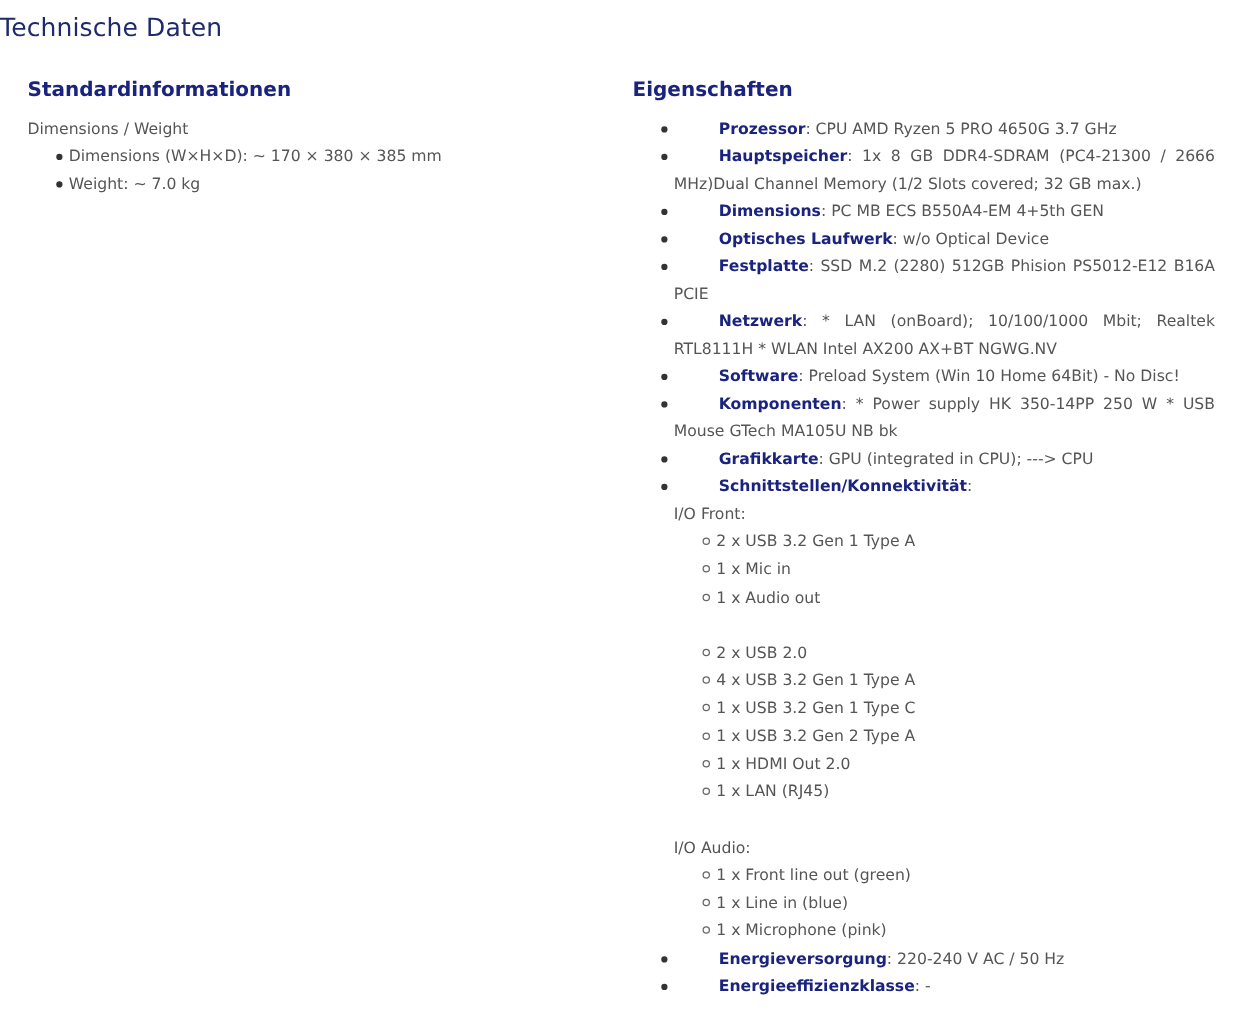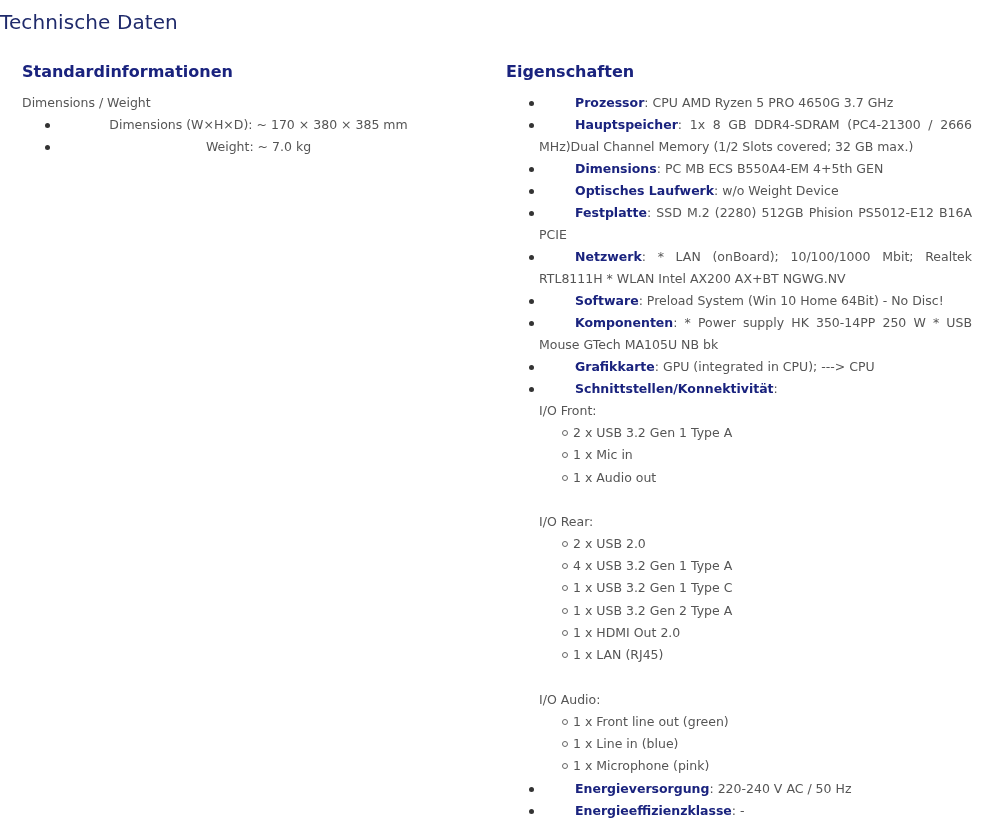--- a/index.html
+++ b/index.html
@@ -15,21 +15,21 @@
     letter-spacing: 0.1px;
   }
   .col { position: absolute; top: 60px; }
   .col-left { left: 22px; width: 440px; }
   .col-right { left: 506px; width: 466px; }
   .section-title {
     font-size: 16px; font-weight: bold; color: #1a237e; margin: 0 0 8px 0; line-height: 24px;
   }
   .group-label { line-height: 22px; }
   ul { margin: 0; padding: 0; list-style: none; }
-  ul.l1 > li { position: relative; padding-left: 33px; line-height: 22px; text-align: center; }
+  ul.l1 > li { position: relative; padding-left: 33px; line-height: 22px; }
   ul.l1 > li::before {
     content: ""; position: absolute; left: 23px; top: 9px;
     width: 5px; height: 5px; border-radius: 50%; background: #333;
   }
   .right ul.l1 > li { text-align: justify; }
   .key { color: #1a237e; font-weight: bold; margin-left: 36px; }
   .sub-label { line-height: 22px; display: block; }
   ul.l2 > li { position: relative; padding-left: 34px; line-height: 22.3px; }
   ul.l2 > li::before {
     content: ""; position: absolute; left: 23px; top: 8px;
@@ -50,35 +50,34 @@
     <li>Weight: ~ 7.0 kg</li>
   </ul>
 </div>
 
 <div class="col col-right right">
   <div class="section-title">Eigenschaften</div>
   <ul class="l1">
     <li><span class="key">Prozessor</span><span>: CPU AMD Ryzen 5 PRO 4650G 3.7 GHz</span></li>
     <li><span class="key">Hauptspeicher</span><span>: 1x 8 GB DDR4-SDRAM (PC4-21300 / 2666 MHz)Dual Channel Memory (1/2 Slots covered; 32 GB max.)</span></li>
     <li><span class="key">Dimensions</span><span>: PC MB ECS B550A4-EM 4+5th GEN</span></li>
-    <li><span class="key">Optisches Laufwerk</span><span>: w/o Weight Device</span></li>
+    <li><span class="key">Optisches Laufwerk</span><span>: w/o Optical Device</span></li>
     <li><span class="key">Festplatte</span><span>: SSD M.2 (2280) 512GB Phision PS5012-E12 B16A PCIE</span></li>
     <li><span class="key">Netzwerk</span><span>: * LAN (onBoard); 10/100/1000 Mbit; Realtek RTL8111H * WLAN Intel AX200 AX+BT NGWG.NV</span></li>
     <li><span class="key">Software</span><span>: Preload System (Win 10 Home 64Bit) - No Disc!</span></li>
     <li><span class="key">Komponenten</span><span>: * Power supply HK 350-14PP 250 W * USB Mouse GTech MA105U NB bk</span></li>
     <li><span class="key">Grafikkarte</span><span>: GPU (integrated in CPU); ---&gt; CPU</span></li>
     <li><span class="key">Schnittstellen/Konnektivität</span><span>:</span>
       <span class="sub-label">I/O Front:</span>
       <ul class="l2">
         <li>2 x USB 3.2 Gen 1 Type A</li>
         <li>1 x Mic in</li>
         <li>1 x Audio out</li>
       </ul>
       <div class="spacer"></div>
-      <span class="sub-label">I/O Rear:</span>
       <ul class="l2">
         <li>2 x USB 2.0</li>
         <li>4 x USB 3.2 Gen 1 Type A</li>
         <li>1 x USB 3.2 Gen 1 Type C</li>
         <li>1 x USB 3.2 Gen 2 Type A</li>
         <li>1 x HDMI Out 2.0</li>
         <li>1 x LAN (RJ45)</li>
       </ul>
       <div class="spacer"></div>
       <span class="sub-label">I/O Audio:</span>

